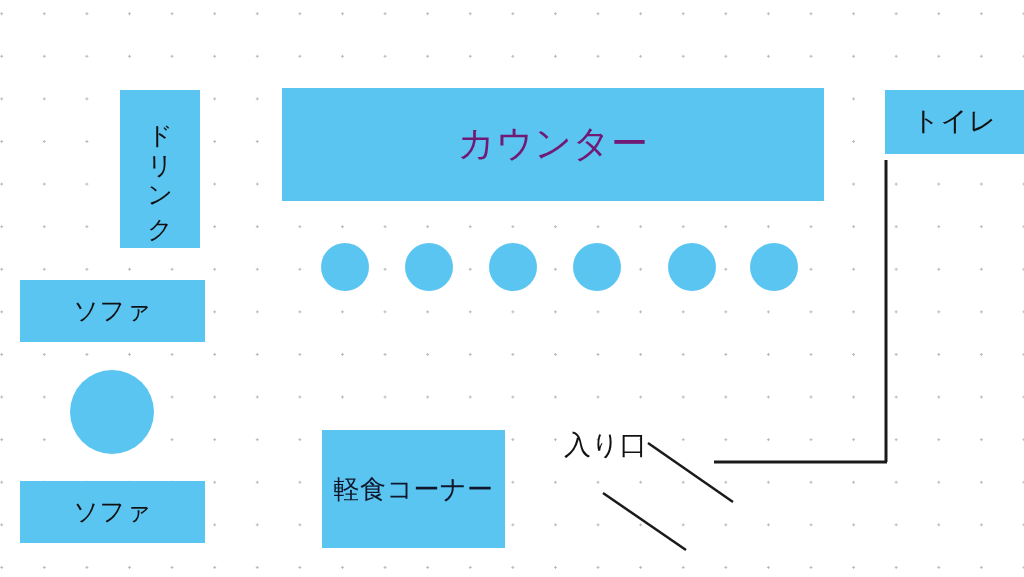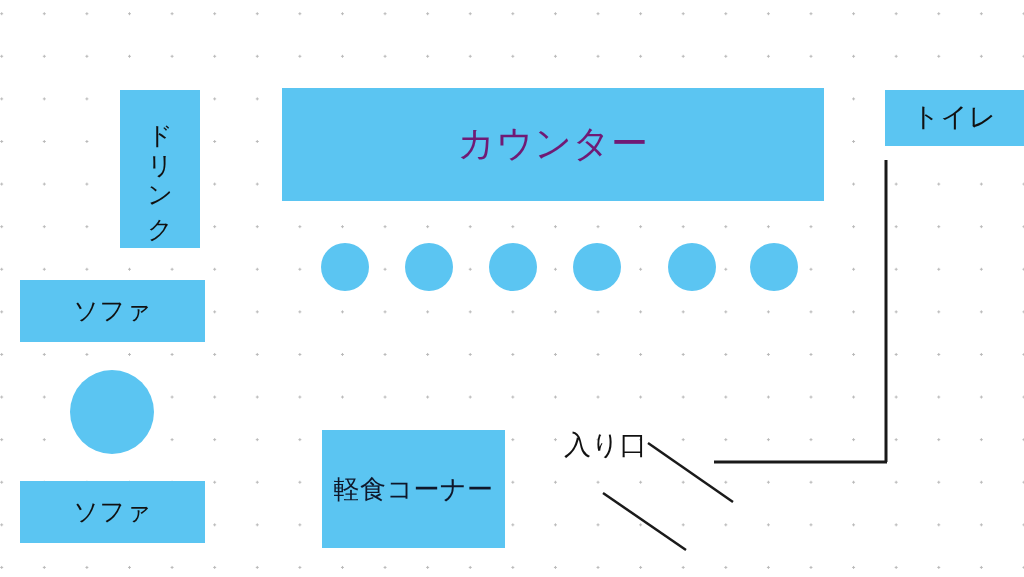--- a/index.html
+++ b/index.html
@@ -74,21 +74,21 @@
       <line x1="603" y1="493" x2="686" y2="550" stroke="#1a1a1a" stroke-width="2.5" stroke-linecap="butt"></line>
     </svg>
 
   <div id="shapes-layer">
       <div class="shape vertical" style="left: 120px; top: 90px; width: 80px; height: 158px; background: rgb(91, 197, 242);">
         <span class="shape-label" style="font-size: 25px; color: rgb(17, 17, 17);">ドリンク</span>
       </div>
       <div class="shape" style="left: 282px; top: 88px; width: 542px; height: 113px; background: rgb(91, 197, 242);">
         <span class="shape-label" style="font-size: 37px; color: #701a75;">カウンター</span>
       </div>
-      <div class="shape" style="left: 885px; top: 90px; width: 139px; height: 56px; background: rgb(91, 197, 242);">
+      <div class="shape" style="left: 885px; top: 90px; width: 139px; height: 64px; background: rgb(91, 197, 242);">
         <span class="shape-label" style="font-size: 27px; color: rgb(17, 17, 17);">トイレ</span>
       </div>
       <div class="shape" style="left: 20px; top: 280px; width: 185px; height: 62px; background: rgb(91, 197, 242);">
         <span class="shape-label" style="font-size: 25px; color: rgb(17, 17, 17);">ソファ</span>
       </div>
       <div class="shape circle" style="left: 70px; top: 370px; width: 84px; height: 84px; background: rgb(91, 197, 242);"></div>
       <div class="shape" style="left: 20px; top: 481px; width: 185px; height: 62px; background: rgb(91, 197, 242);">
         <span class="shape-label" style="font-size: 25px; color: rgb(17, 17, 17);">ソファ</span>
       </div>
       <div class="shape" style="left: 322px; top: 430px; width: 183px; height: 118px; background: rgb(91, 197, 242);">

